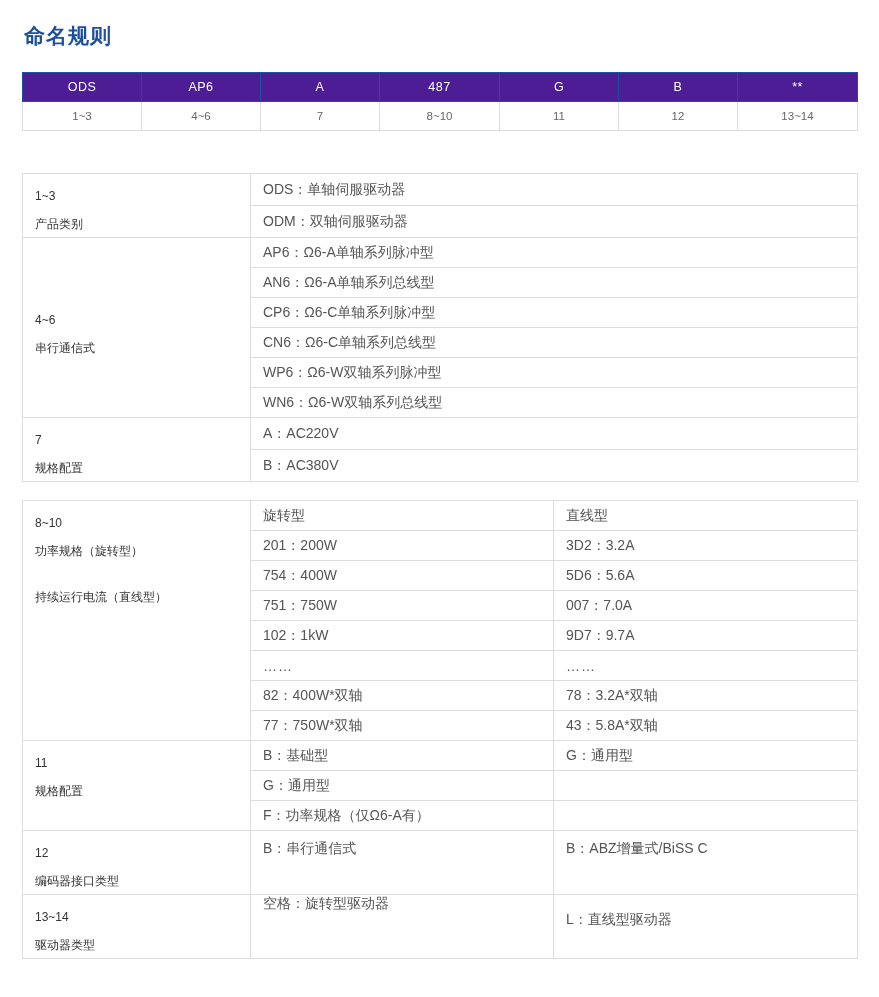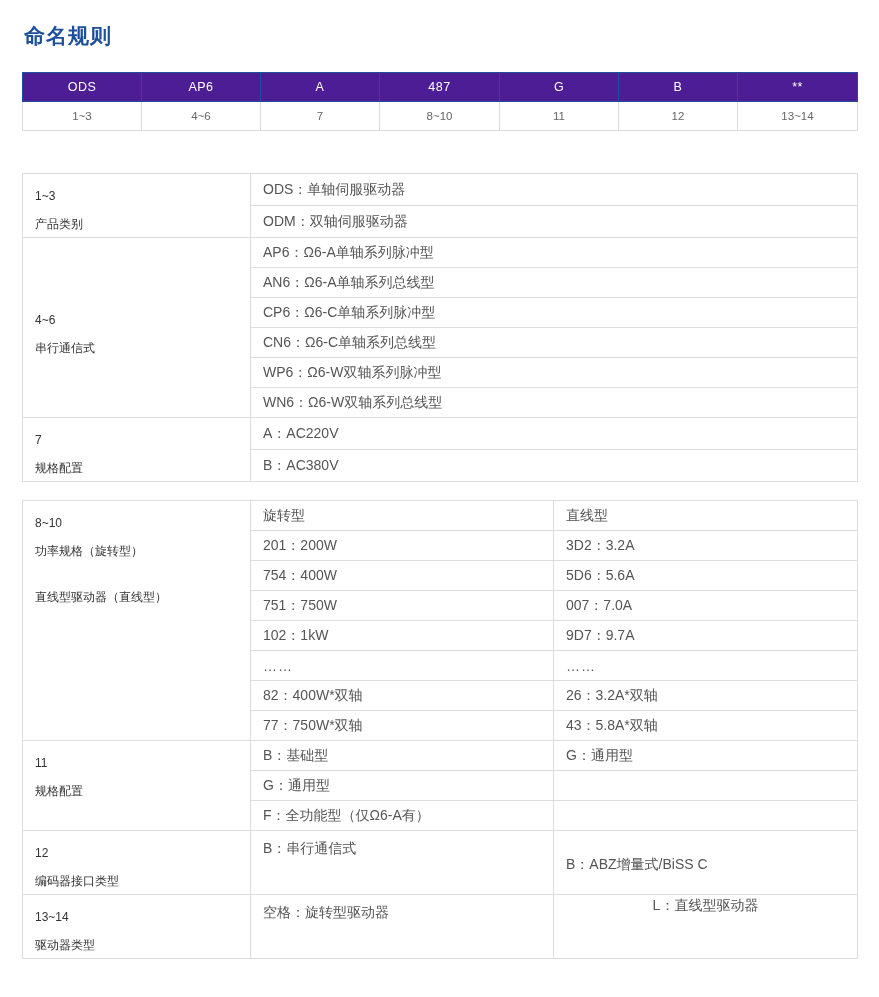--- a/index.html
+++ b/index.html
@@ -197,21 +197,21 @@
         <col style="width:304px">
       </colgroup>
     <tbody>
 
       <tr>
         <td class="label" rowspan="8">
           <span class="label-inner">
             <span class="label-code">8~10</span>
             <span>功率规格（旋转型）</span>
             <span class="spacer-2"></span>
-            <span>直线型驱动器（直线型）</span>
+            <span>持续运行电流（直线型）</span>
           </span>
         </td>
         <td>旋转型</td>
         <td>直线型</td>
       </tr>
       <tr>
         <td>201：200W</td>
         <td>3D2：3.2A</td>
       </tr>
       <tr>
@@ -225,21 +225,21 @@
       <tr>
         <td>102：1kW</td>
         <td>9D7：9.7A</td>
       </tr>
       <tr>
         <td class="dots">……</td>
         <td class="dots">……</td>
       </tr>
       <tr>
         <td>82：400W*双轴</td>
-        <td>26：3.2A*双轴</td>
+        <td>78：3.2A*双轴</td>
       </tr>
       <tr>
         <td>77：750W*双轴</td>
         <td>43：5.8A*双轴</td>
       </tr>
 
       <tr>
         <td class="label" rowspan="3">
           <span class="label-inner">
             <span class="label-code">11</span>
@@ -247,41 +247,41 @@
           </span>
         </td>
         <td>B：基础型</td>
         <td>G：通用型</td>
       </tr>
       <tr>
         <td>G：通用型</td>
         <td></td>
       </tr>
       <tr>
-        <td>F：全功能型（仅Ω6-A有）</td>
+        <td>F：功率规格（仅Ω6-A有）</td>
         <td></td>
       </tr>
 
       <tr>
         <td class="label" style="height:56px;">
           <span class="label-inner">
             <span class="label-code">12</span>
             <span>编码器接口类型</span>
           </span>
         </td>
         <td style="vertical-align:top; padding-top:9px;">B：串行通信式</td>
-        <td style="vertical-align:top; padding-top:25px;">B：ABZ增量式/BiSS C</td>
+        <td style="vertical-align:top; padding-top:9px;">B：ABZ增量式/BiSS C</td>
       </tr>
 
       <tr>
         <td class="label" style="height:56px;">
           <span class="label-inner">
             <span class="label-code">13~14</span>
             <span>驱动器类型</span>
           </span>
         </td>
-        <td style="vertical-align:top; padding-top:9px;">空格：旋转型驱动器</td>
-        <td style="vertical-align:top; padding-top:2px;text-align:center;">L：直线型驱动器</td>
+        <td style="vertical-align:top; ">空格：旋转型驱动器</td>
+        <td style="vertical-align:top; padding-top:16px;">L：直线型驱动器</td>
       </tr>
     </tbody>
   </table>
 
 </div>
 
 </body></html>

